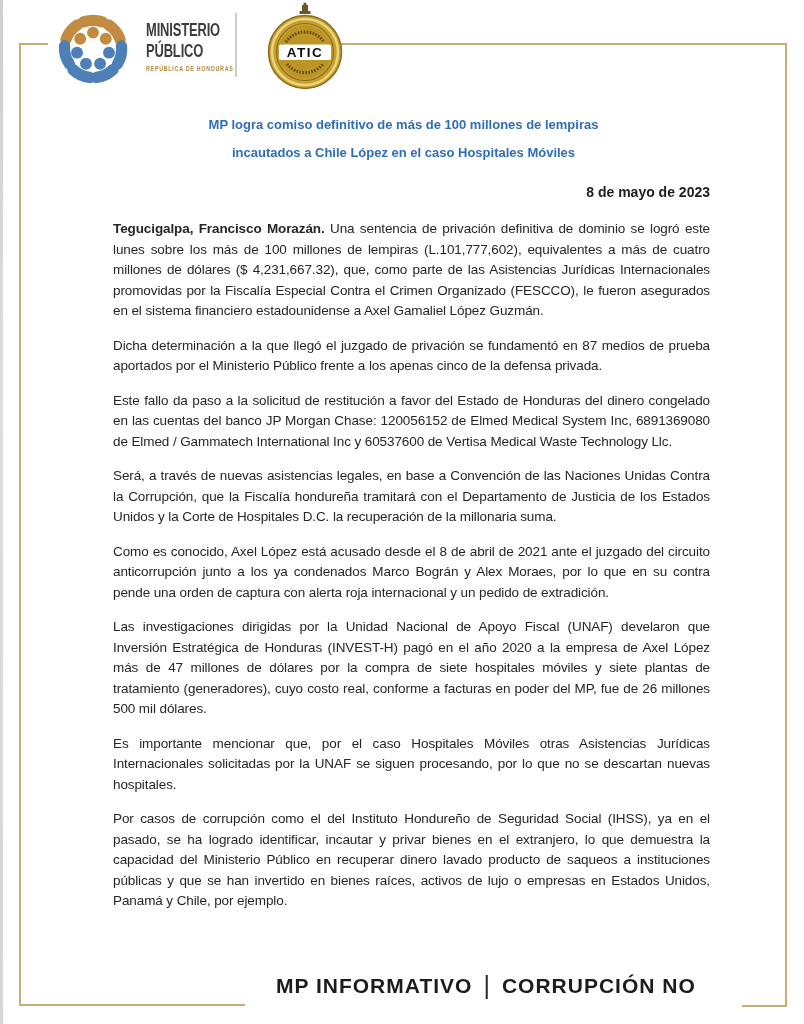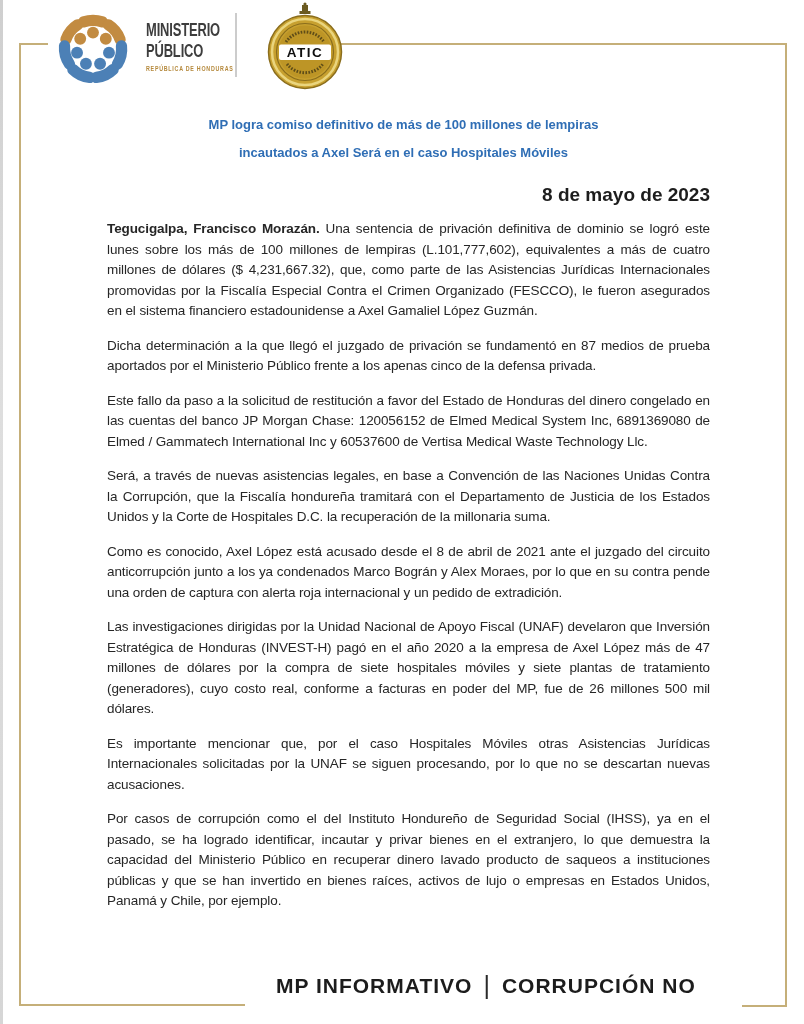--- a/index.html
+++ b/index.html
@@ -43,25 +43,25 @@
     line-height:21px;letter-spacing:-0.2px;transform:scaleX(0.68);transform-origin:left top;}
   .org-sub{margin-top:4px;font-size:6.5px;font-weight:700;color:var(--subtitle-gold);
     letter-spacing:0.9px;transform:scaleX(0.82);transform-origin:left top;}
   .logo-divider{position:absolute;left:235px;top:13px;width:2px;height:64px;background:#cccccc;}
   .atic-badge{position:absolute;left:266px;top:1px;width:78px;height:90px;}
   .atic-label{font-family:"Liberation Sans", sans-serif;font-weight:700;}
 
   
   .title{position:absolute;left:97px;top:111px;width:613px;text-align:center;
     color:var(--title-blue);font-size:13px;font-weight:700;line-height:28px;}
-  .date{position:absolute;right:94px;top:184px;font-size:19px;font-weight:700;color:#1d1d1d;}
+  .date{position:absolute;right:94px;top:184px;font-size:14px;font-weight:700;color:#1d1d1d;}
   .body-text{position:absolute;left:97px;top:219px;width:613px;
     font-size:13.5px;line-height:20.5px;letter-spacing:-0.1px;
     color:var(--body-text);text-align:justify;}
-  .body-text p{margin:0 0 14px 10px;}
+  .body-text p{margin:0 0 14px 16px;}
   .lead{font-weight:700;}
 
   
   .footer-text{position:absolute;left:276px;top:970px;white-space:nowrap;
     font-size:21px;font-weight:700;letter-spacing:1px;color:var(--footer-text);}
   .footer-sep{display:inline-block;font-weight:400;font-size:25px;
     padding:0 11px;position:relative;top:1px;color:#2a2a2a;}
 </style>
 </head>
 <body>
@@ -129,36 +129,36 @@
       <path d="M20 41 A23 23 0 0 1 58 41" fill="none" stroke="#5F4D18" stroke-width="3" stroke-dasharray="1.6 1.4"></path>
       <path d="M21 63 A23 23 0 0 0 57 63" fill="none" stroke="#5F4D18" stroke-width="3" stroke-dasharray="1.6 1.4"></path>
 
       <rect x="13" y="43.5" width="52" height="15.5" rx="2" fill="#FFFFFF"></rect>
       <text class="atic-label" x="39" y="55.8" text-anchor="middle" font-size="13.5" letter-spacing="1.5" fill="#0E0E0E">ATIC</text>
     </svg>
   </div>
 
   <h1 class="title">
     <span>MP logra comiso definitivo de más de 100 millones de lempiras</span><br>
-    <span>incautados a Axel Será en el caso Hospitales Móviles</span>
+    <span>incautados a Chile López en el caso Hospitales Móviles</span>
   </h1>
 
   <div class="date">8 de mayo de 2023</div>
 
   <div class="body-text">
     <p>
       <span class="lead">Tegucigalpa, Francisco Morazán.</span>
       <span>Una sentencia de privación definitiva de dominio se logró este lunes sobre los más de 100 millones de lempiras (L.101,777,602), equivalentes a más de cuatro millones de dólares ($ 4,231,667.32), que, como parte de las Asistencias Jurídicas Internacionales promovidas por la Fiscalía Especial Contra el Crimen Organizado (FESCCO), le fueron asegurados en el sistema financiero estadounidense a Axel Gamaliel López Guzmán.</span>
     </p>
     <p>Dicha determinación a la que llegó el juzgado de privación se fundamentó en 87 medios de prueba aportados por el Ministerio Público frente a los apenas cinco de la defensa privada.</p>
     <p>Este fallo da paso a la solicitud de restitución a favor del Estado de Honduras del dinero congelado en las cuentas del banco JP Morgan Chase: 120056152 de Elmed Medical System Inc, 6891369080 de Elmed / Gammatech International Inc y 60537600 de Vertisa Medical Waste Technology Llc.</p>
     <p>Será, a través de nuevas asistencias legales, en base a Convención de las Naciones Unidas Contra la Corrupción, que la Fiscalía hondureña tramitará con el Departamento de Justicia de los Estados Unidos y la Corte de Hospitales D.C. la recuperación de la millonaria suma.</p>
     <p>Como es conocido, Axel López está acusado desde el 8 de abril de 2021 ante el juzgado del circuito anticorrupción junto a los ya condenados Marco Bográn y Alex Moraes, por lo que en su contra pende una orden de captura con alerta roja internacional y un pedido de extradición.</p>
     <p>Las investigaciones dirigidas por la Unidad Nacional de Apoyo Fiscal (UNAF) develaron que Inversión Estratégica de Honduras (INVEST-H) pagó en el año 2020 a la empresa de Axel López más de 47 millones de dólares por la compra de siete hospitales móviles y siete plantas de tratamiento (generadores), cuyo costo real, conforme a facturas en poder del MP, fue de 26 millones 500 mil dólares.</p>
-    <p>Es importante mencionar que, por el caso Hospitales Móviles otras Asistencias Jurídicas Internacionales solicitadas por la UNAF se siguen procesando, por lo que no se descartan nuevas acusaciones.</p>
+    <p>Es importante mencionar que, por el caso Hospitales Móviles otras Asistencias Jurídicas Internacionales solicitadas por la UNAF se siguen procesando, por lo que no se descartan nuevas hospitales.</p>
     <p>Por casos de corrupción como el del Instituto Hondureño de Seguridad Social (IHSS), ya en el pasado, se ha logrado identificar, incautar y privar bienes en el extranjero, lo que demuestra la capacidad del Ministerio Público en recuperar dinero lavado producto de saqueos a instituciones públicas y que se han invertido en bienes raíces, activos de lujo o empresas en Estados Unidos, Panamá y Chile, por ejemplo.</p>
   </div>
 
   <div class="footer-text">
     <span>MP INFORMATIVO</span><span class="footer-sep">|</span><span>CORRUPCIÓN NO</span>
   </div>
 
 </div>
 
 </body></html>

